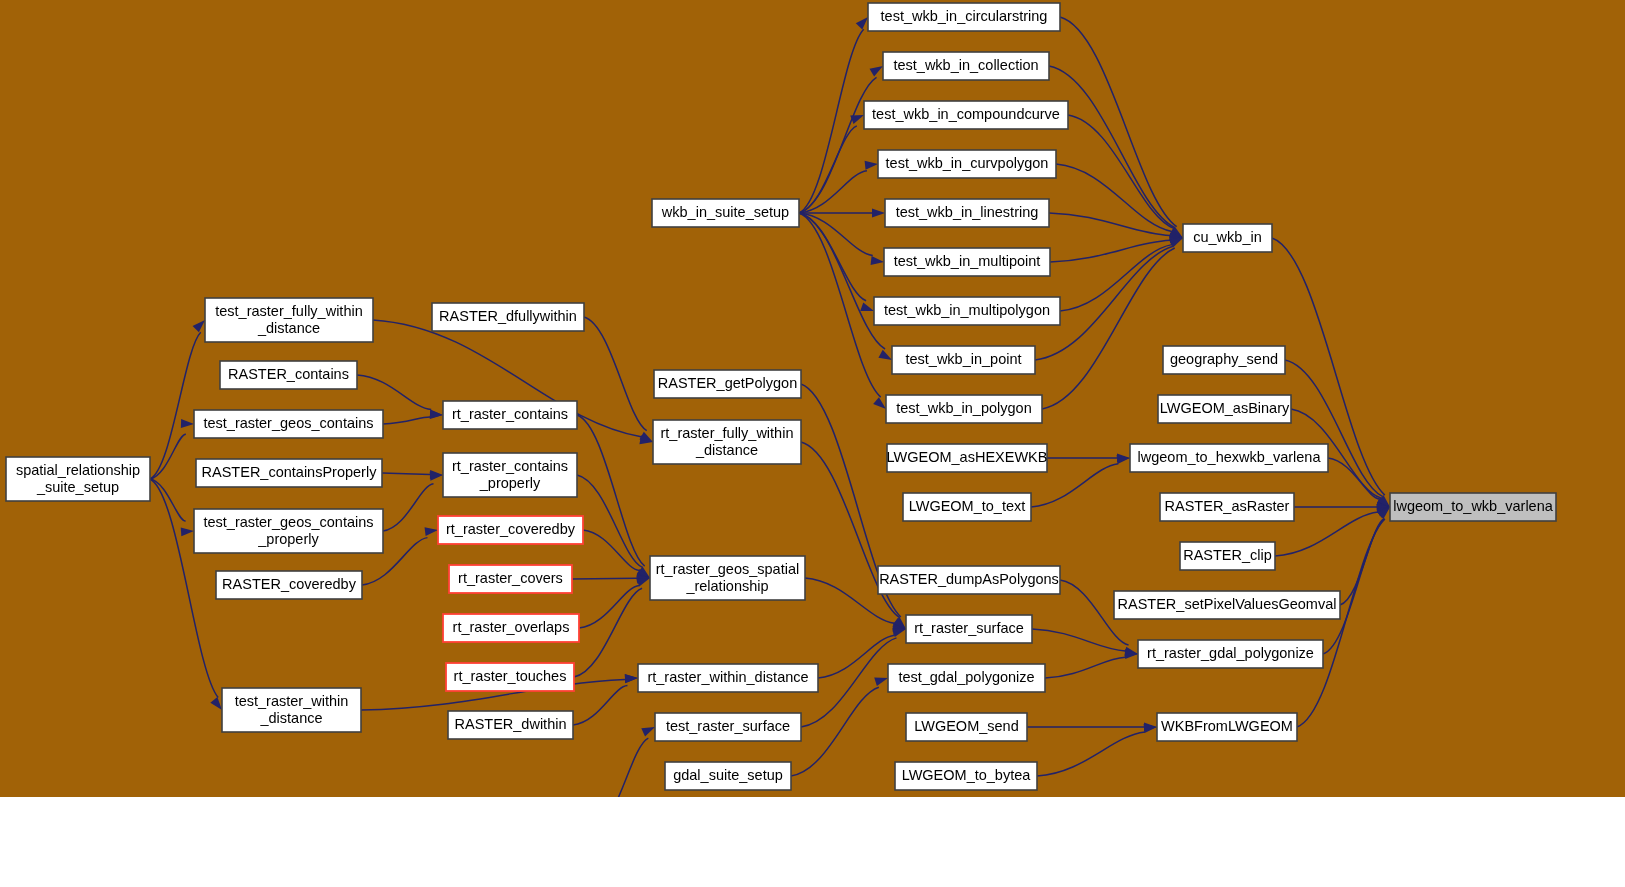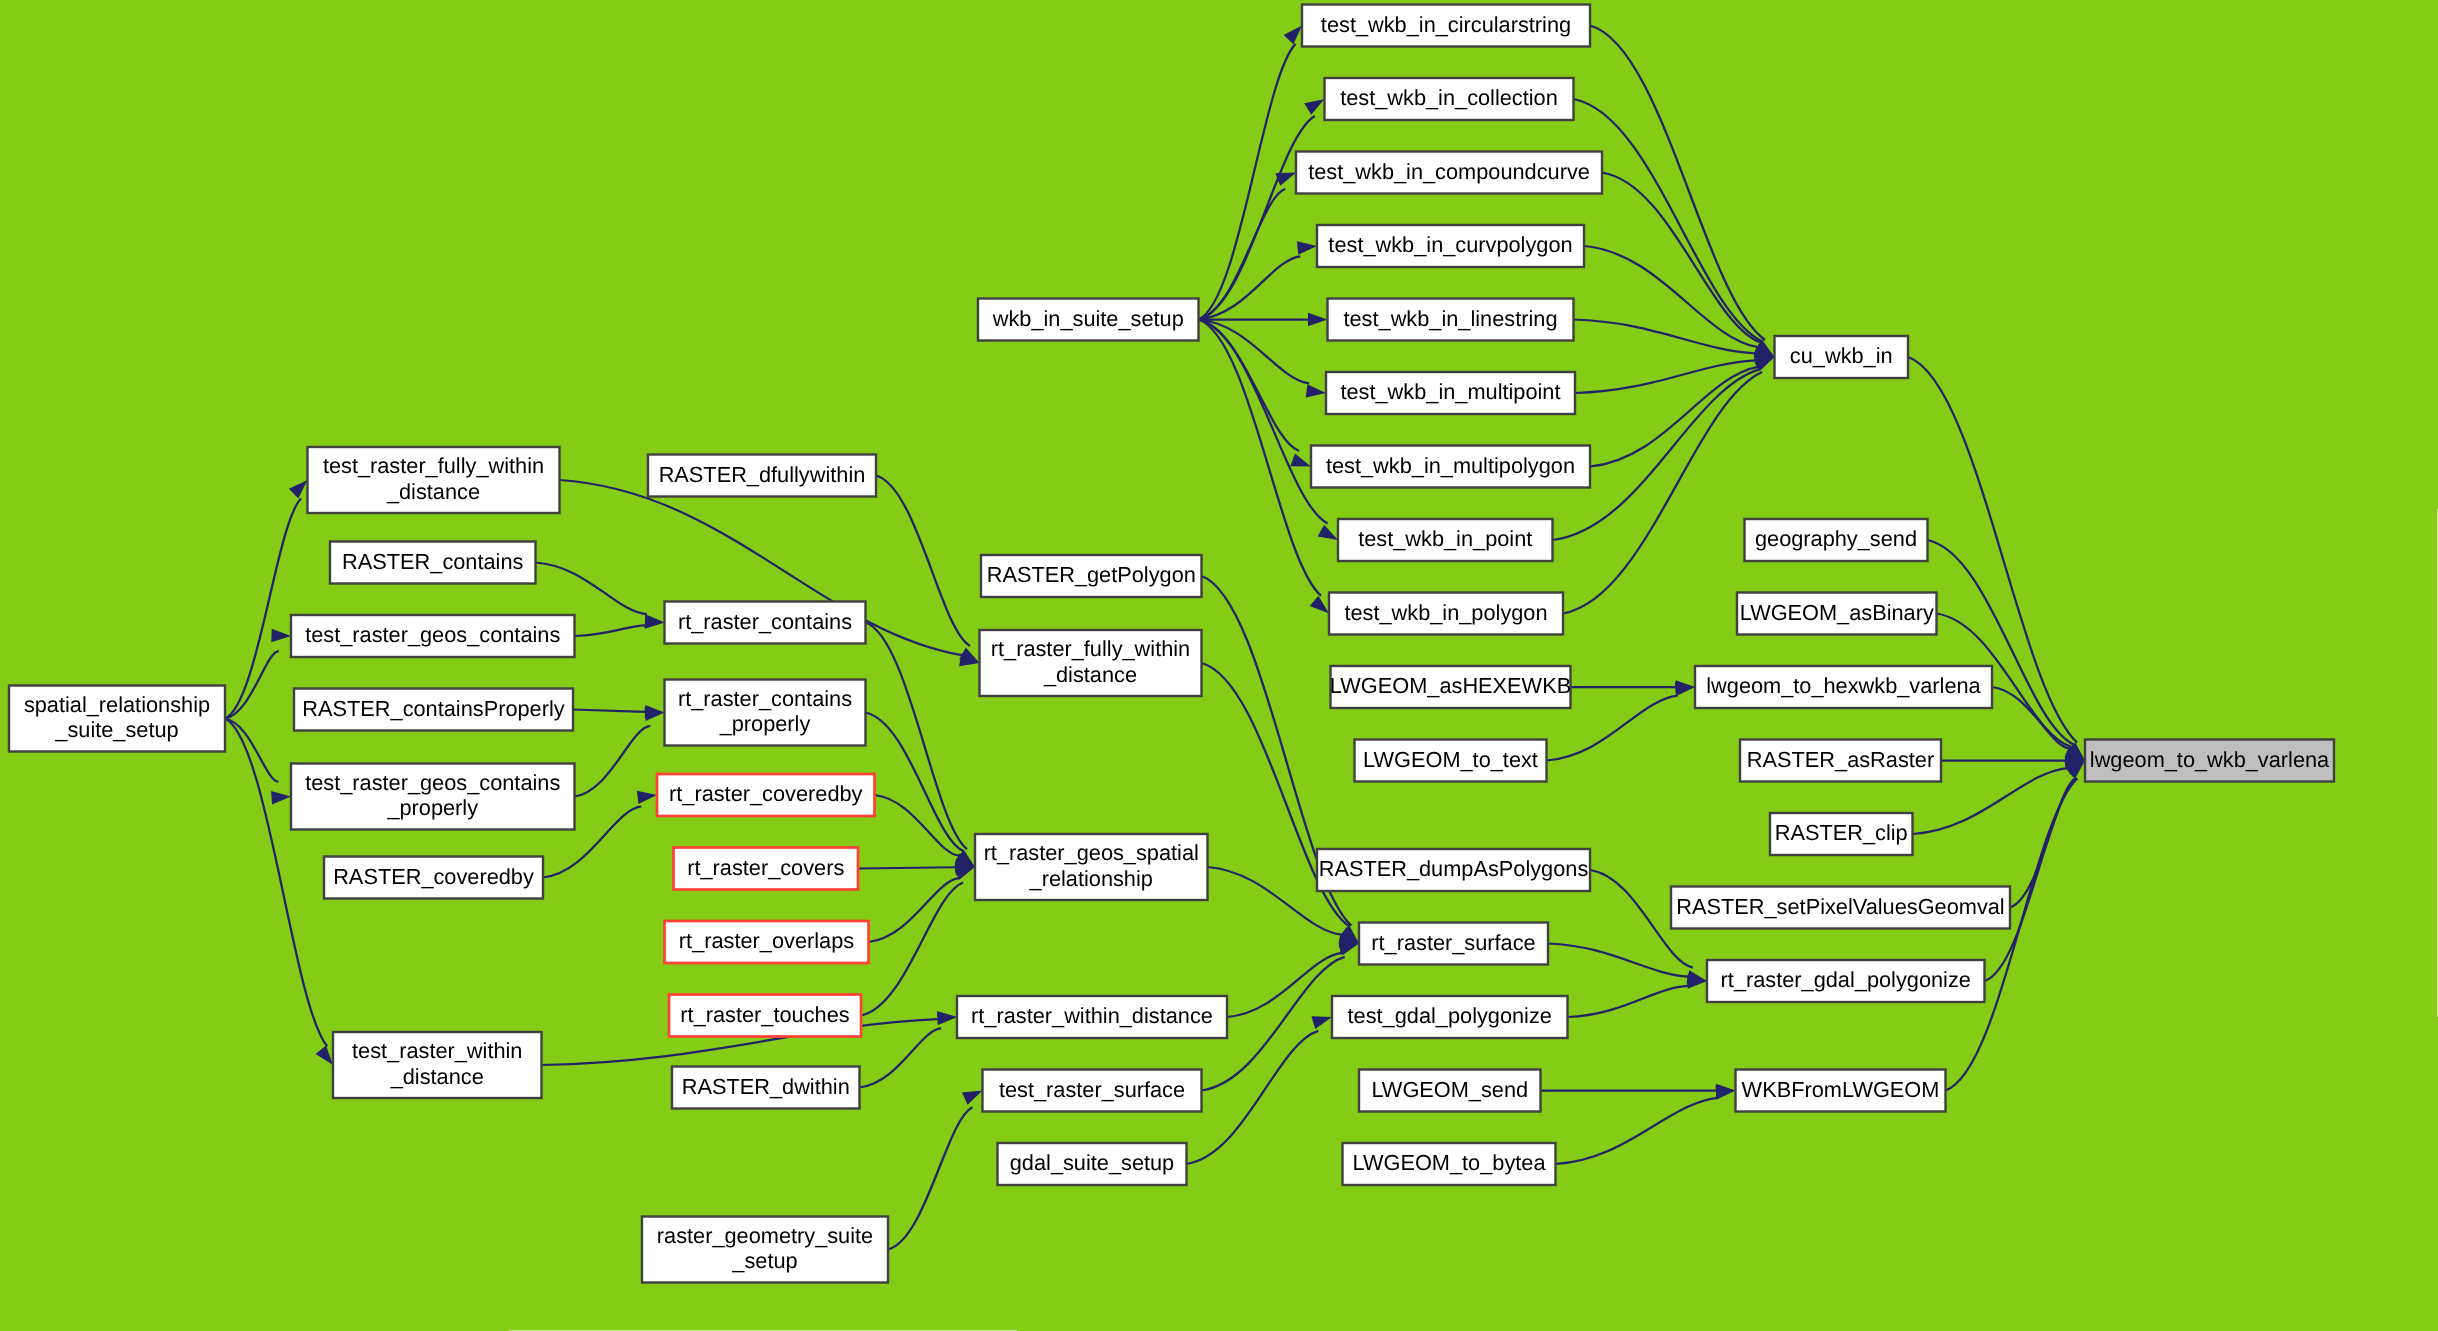--- a/index.html
+++ b/index.html
@@ -3,22 +3,22 @@
 <meta charset="utf-8">
 <style>
   html, body {
     margin: 0;
     padding: 0;
     background: #ffffff;
   }
   #canvas-wrap {
     position: relative;
     width: 1625px;
-    height: 887px;
-    background: #84cc16;
+    height: 797px;
+    background: #a16207;
     overflow: hidden;
   }
   svg.graph {
     display: block;
     width: 1625px;
     height: 887px;
     font-family: "Liberation Sans", sans-serif;
   }
   .node-box {
     fill: #ffffff;

